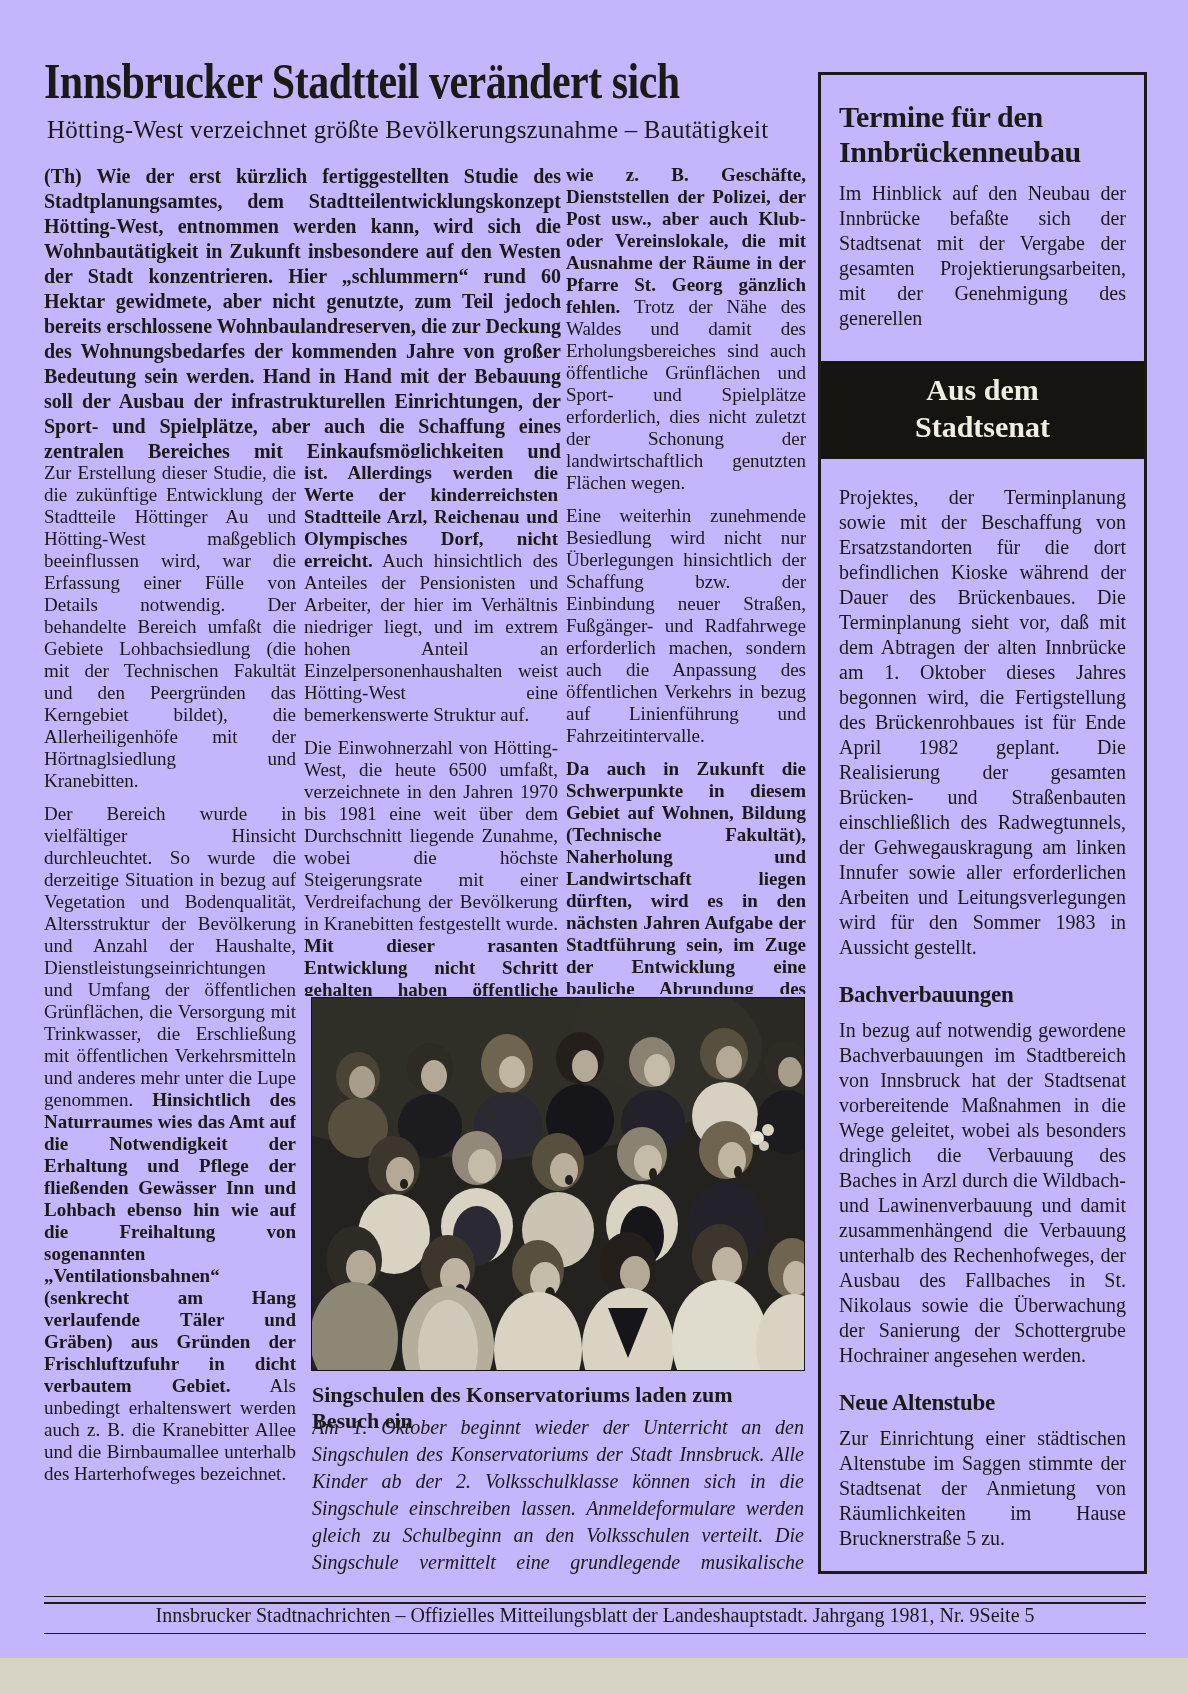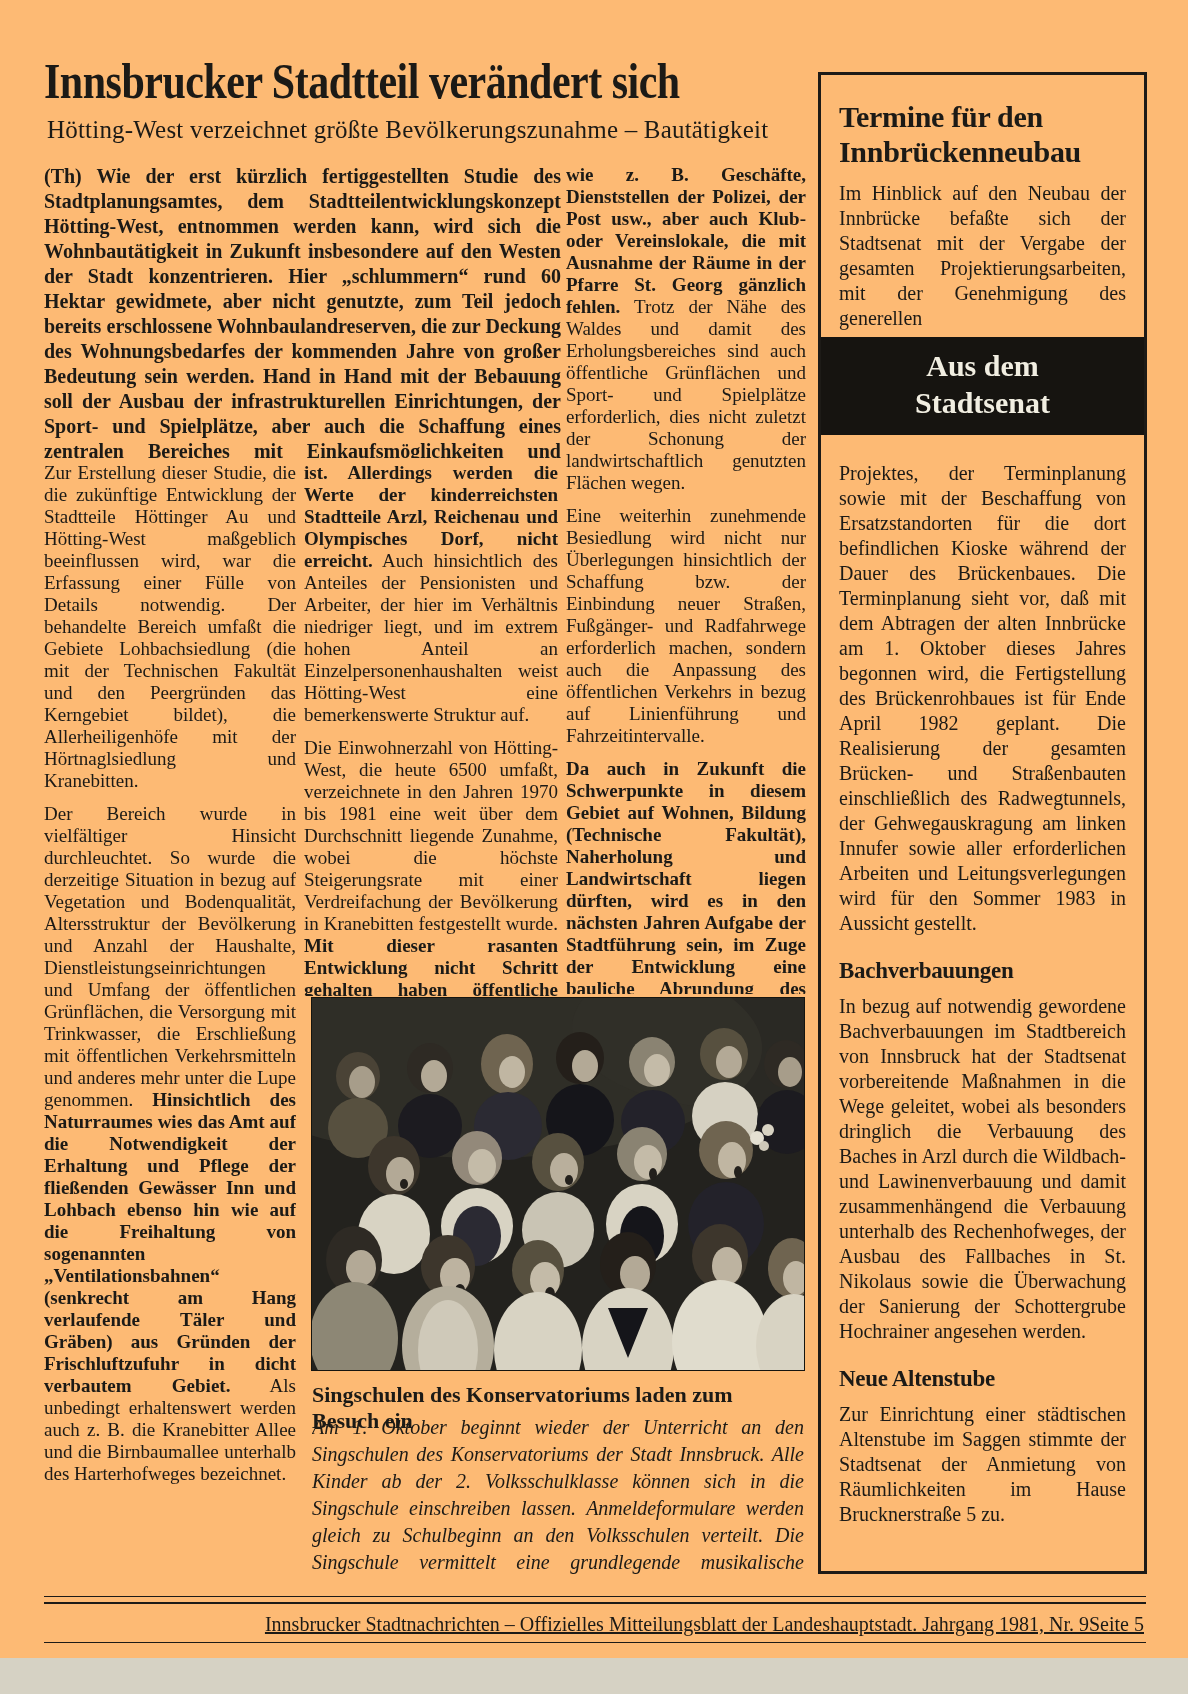--- a/index.html
+++ b/index.html
@@ -1,18 +1,18 @@
 <!DOCTYPE html>
 <html lang="de"><head>
 <meta charset="utf-8">
 <style>
   html,body{margin:0;padding:0;background:#c9c6b9;}
   .page{
     position:relative;width:1188px;height:1694px;margin:0 auto;
-    background:#fdba74;overflow:hidden;color:#1c1a16;
+    background:#c4b5fd;overflow:hidden;color:#1c1a16;
     font-family:"Liberation Serif","DejaVu Serif",serif;
     -webkit-hyphens:auto;hyphens:auto;
   }
   .headline{
     position:absolute;left:44px;top:52px;width:770px;
     font-size:42px;font-weight:700;letter-spacing:-0.5px;white-space:nowrap;
     transform:scaleY(1.22);transform-origin:left top;
   }
   .subhead{
     position:absolute;left:47px;top:116px;width:760px;
@@ -40,31 +40,31 @@
     position:absolute;left:312px;top:1414px;width:492px;height:164px;
     font-size:20px;line-height:27px;font-style:italic;text-align:justify;overflow:hidden;
   }
   .sidebar{
     position:absolute;left:818px;top:72px;width:329px;height:1502px;
     border:3px solid #1d1b17;box-sizing:border-box;padding:12px 18px 0;overflow:hidden;
   }
   .sb-title{font-size:30px;font-weight:700;line-height:35px;margin:12px 0 12px;letter-spacing:-0.3px;}
   .sb-body{font-size:20px;line-height:25px;text-align:justify;}
   .sb-banner{
-    margin:6px -18px 0;background:#161410;color:#f1eee1;text-align:center;
+    margin:30px -18px 0;background:#161410;color:#f1eee1;text-align:center;
     font-size:30px;line-height:37px;font-weight:700;padding:10px 34px 14px;
   }
   .sb-section-title{font-size:23px;font-weight:700;margin:22px 0 10px;letter-spacing:-0.3px;}
   .mt{margin-top:26px;}
   .footer{position:absolute;left:44px;top:1596px;width:1102px;}
   .rule{height:2px;background:#1d1b17;}
   .rule.thin{height:1px;}
   .footer-text{
-    display:flex;justify-content:flex-end;align-items:baseline;
-    font-size:20px;padding:9px 2px 6px;text-decoration:underline;
+    display:flex;justify-content:center;align-items:baseline;
+    font-size:20px;padding:0 2px 6px;
   }
   .bottom-strip{
     position:absolute;left:0;top:1658px;width:1188px;height:36px;
     background:#d6d2c4;
   }
 </style>
 </head>
 <body>
 
 <div class="page">

